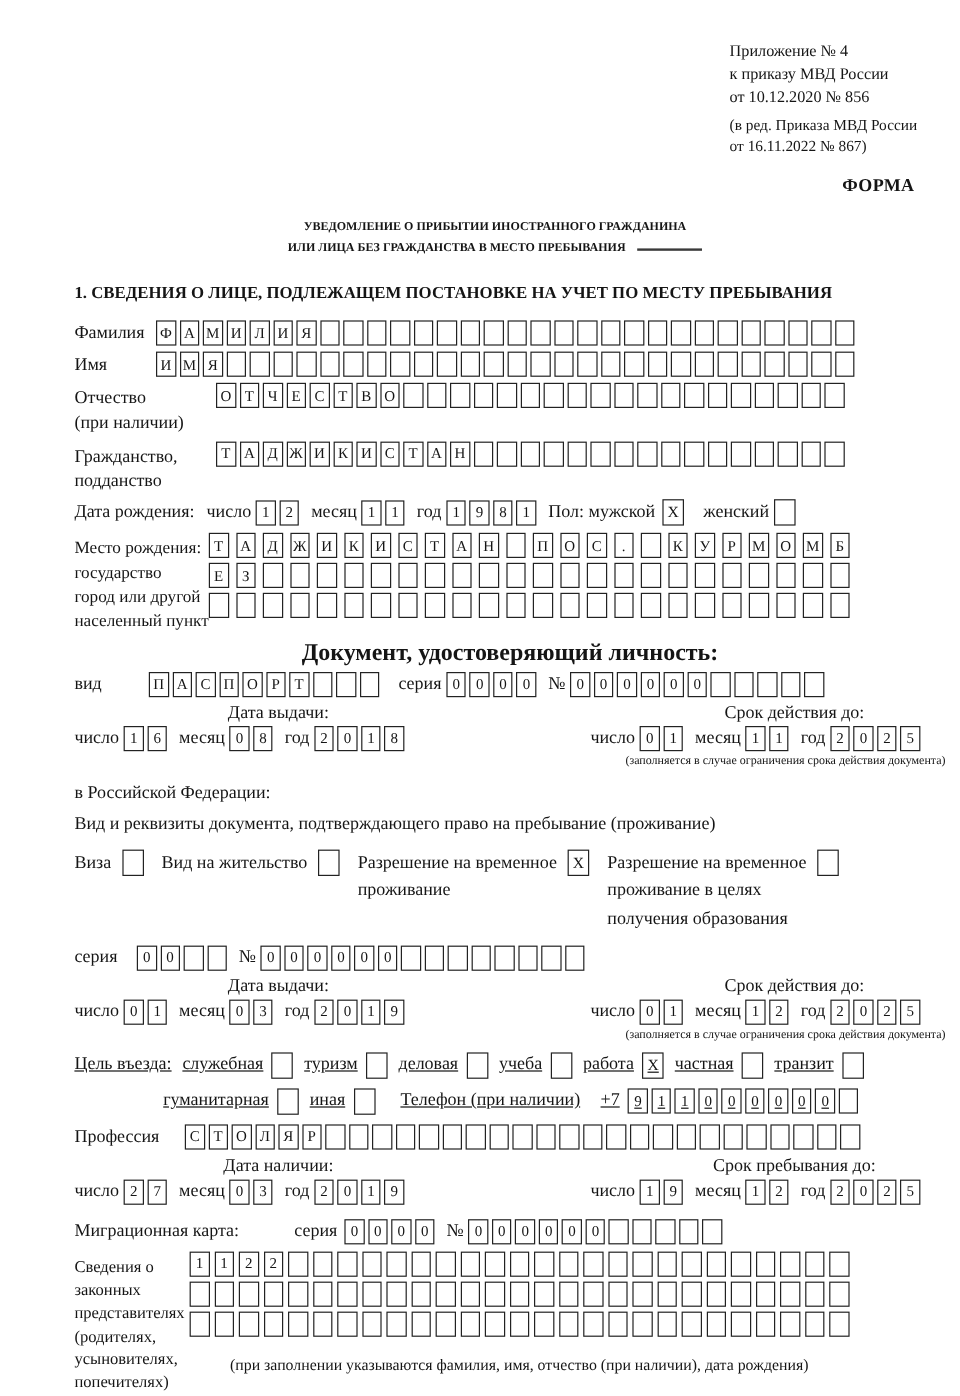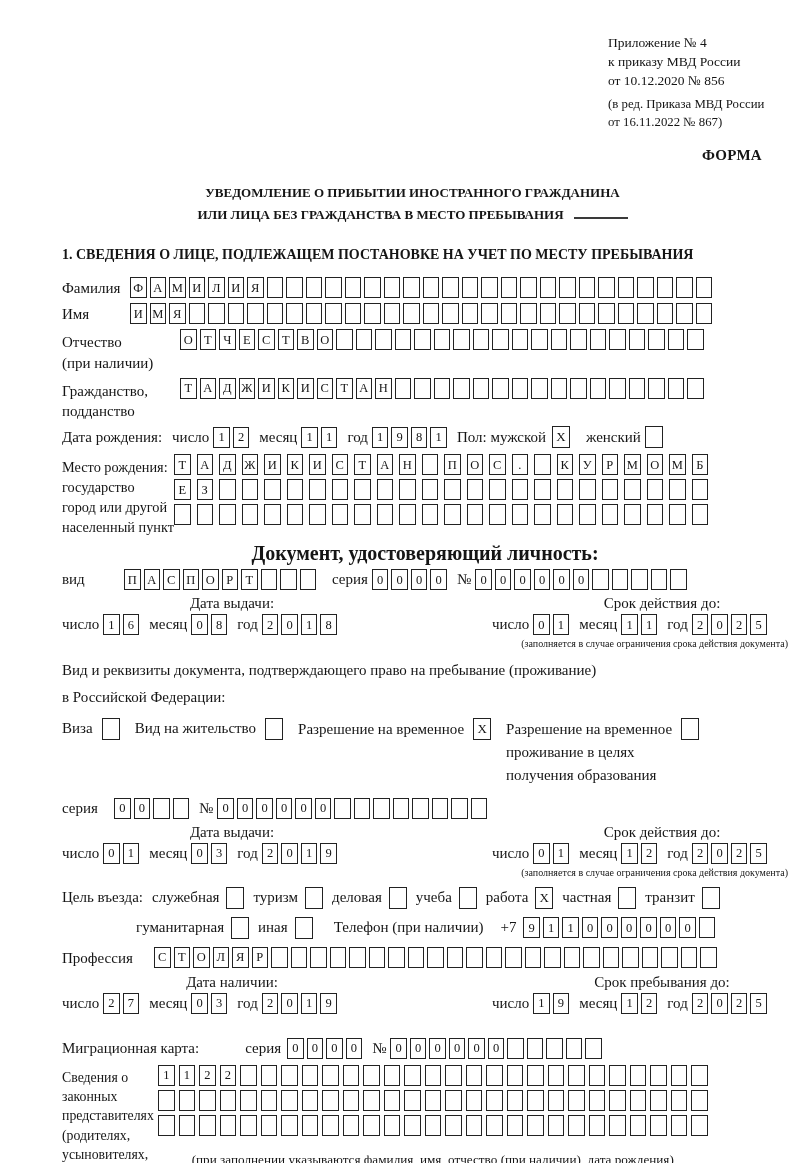--- a/index.html
+++ b/index.html
@@ -9,21 +9,21 @@
     font-family: "Liberation Serif", "DejaVu Serif", serif;
     color: #151515; padding: 34px 12px 0 62px; overflow: hidden;
     position: relative; font-size: 15px;
   }
   
   .appendix { margin-left: 546px; font-size: 13.5px; line-height: 1.4; }
   .appendix .amend { font-size: 12.8px; }
   .appendix .amend.first { margin-top: 5px; }
   .forma { font-weight: bold; font-size: 15px; text-align: right; margin: 16px 26px 0 0; letter-spacing: .3px; }
   
-  .title { margin-top: 18px; margin-left: -25px; text-align: center; font-weight: bold; font-size: 13px; line-height: 1.65; }
+  .title { margin-top: 18px; margin-left: -25px; text-align: center; font-weight: bold; font-size: 10px; line-height: 1.65; }
   .underline { display: inline-block; width: 54px; height: 2.4px; background: #3a3a3a; margin-left: 10px; }
   .sec-head { margin: 22px 0 14px; font-weight: bold; font-size: 14px; }
   
   .frow { display: flex; align-items: flex-start; margin-bottom: 5px; }
   .frow.inline { align-items: center; }
   .flabel { flex: 0 0 auto; padding-top: 3px; }
   .inline .flabel { padding-top: 0; }
   .w68 { width: 68px; }
   .w118 { width: 118px; line-height: 1.35; }
   .w112 { width: 112px; line-height: 1.4; font-size: 14.3px; }
@@ -54,21 +54,21 @@
   .dgroup.right { margin-left: 90px; }
   .note { text-align: right; font-size: 10px; margin: 3px 0 8px; }
   
   .rvp-intro { margin-top: 6px; line-height: 1.75; }
   .rvp-row { display: flex; align-items: flex-start; gap: 15px; margin: 8px 0 10px; }
   .opt { display: flex; gap: 9px; }
   .opt.single { align-items: center; text-align: right; }
   .opt.top { align-items: flex-start; }
   .olines { line-height: 1.55; }
   
-  .purpose { display: flex; align-items: center; gap: 7px; margin-top: 9px; margin-bottom: 0; }
+  .purpose { display: flex; align-items: center; gap: 7px; margin-top: 9px; margin-bottom: 0; text-decoration: underline; }
   .purpose .plbl { margin-left: 2px; }
   .indent { margin-left: 72px; margin-top: 8px; }
   .phone-lbl { margin-left: 14px; margin-right: 10px; }
   .mig-gap { margin-left: 46px; margin-right: 6px; }
   .gender-lbl { margin-left: 10px; margin-right: 6px; }
   .gender-lbl2 { margin-left: 16px; margin-right: 4px; }
   .rep-note { text-align: center; font-size: 13.2px; margin-top: 12px; }
   .prow { margin-top: 8px; }
 </style>
 </head>
@@ -432,36 +432,37 @@
           <span class="cell">2</span>
           <span class="cell">0</span>
           <span class="cell">2</span>
           <span class="cell">5</span>
         </span>
     </div>
   </div>
   <div class="note">(заполняется в случае ограничения срока действия документа)</div>
 
   <div class="rvp-intro">
+    <div>в Российской Федерации:</div>
     <div>Вид и реквизиты документа, подтверждающего право на пребывание (проживание)</div>
-    <div>в Российской Федерации:</div>
   </div>
 
   <div class="rvp-row">
     <div class="opt single">
       <span>Виза</span>
       <span class="cbox"></span>
     </div>
     <div class="opt single">
       <span>Вид на жительство</span>
       <span class="cbox"></span>
     </div>
     <div class="opt top">
       <div class="olines">
         <div>Разрешение на временное</div>
+        <div>проживание</div>
       </div>
       <span class="cbox">X</span>
     </div>
     <div class="opt top">
       <div class="olines">
         <div>Разрешение на временное</div>
         <div>проживание в целях</div>
         <div>получения образования</div>
       </div>
       <span class="cbox"></span>
@@ -653,21 +654,21 @@
       <span class="dlbl">год</span>
       <span class="cells">
           <span class="cell">2</span>
           <span class="cell">0</span>
           <span class="cell">2</span>
           <span class="cell">5</span>
         </span>
     </div>
   </div>
 
-  <div class="frow inline" style="margin-top:24px;">
+  <div class="frow inline" style="margin-top:12px;">
     <span class="flabel">Миграционная карта:</span>
     <span class="mig-gap">серия</span>
     <span class="cells">
         <span class="cell">0</span>
         <span class="cell">0</span>
         <span class="cell">0</span>
         <span class="cell">0</span>
       </span>
     <span class="dlbl">№</span>
     <span class="cells">

